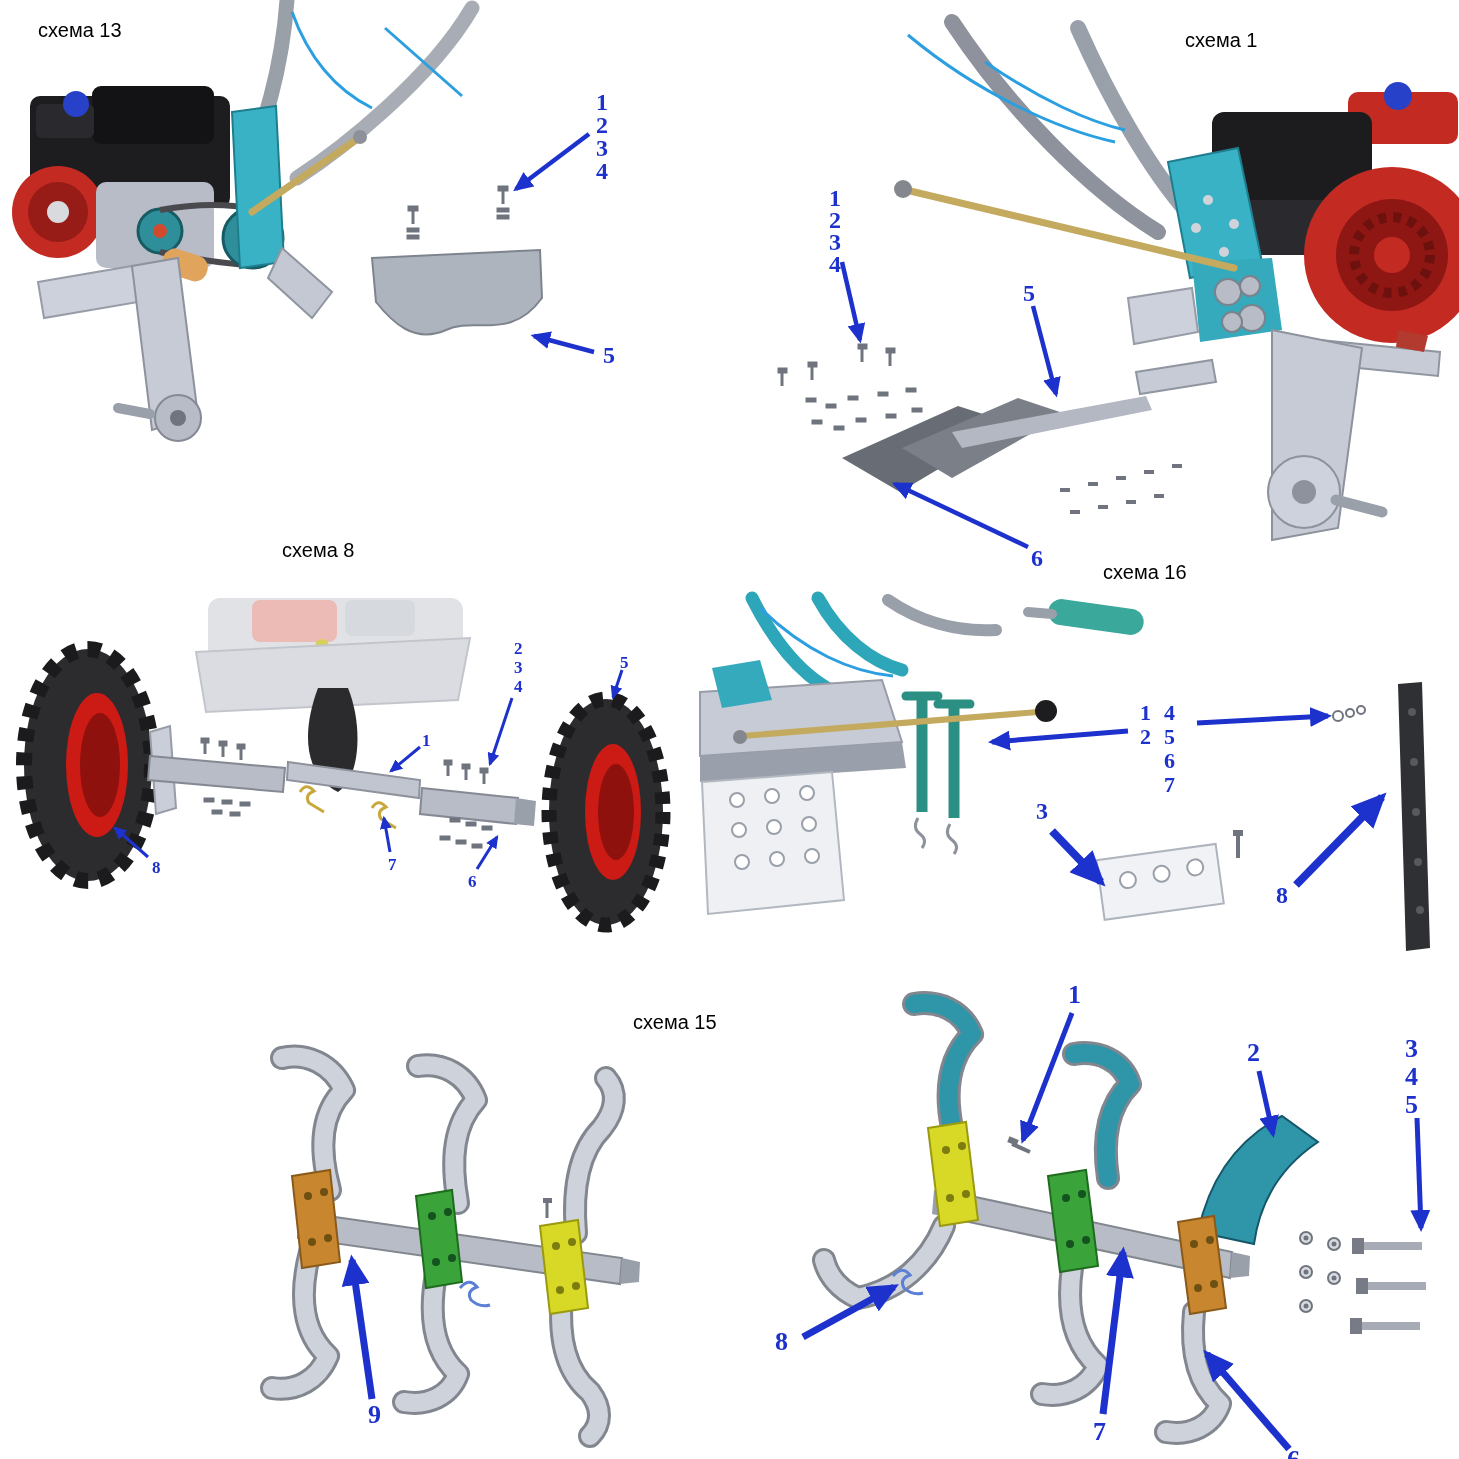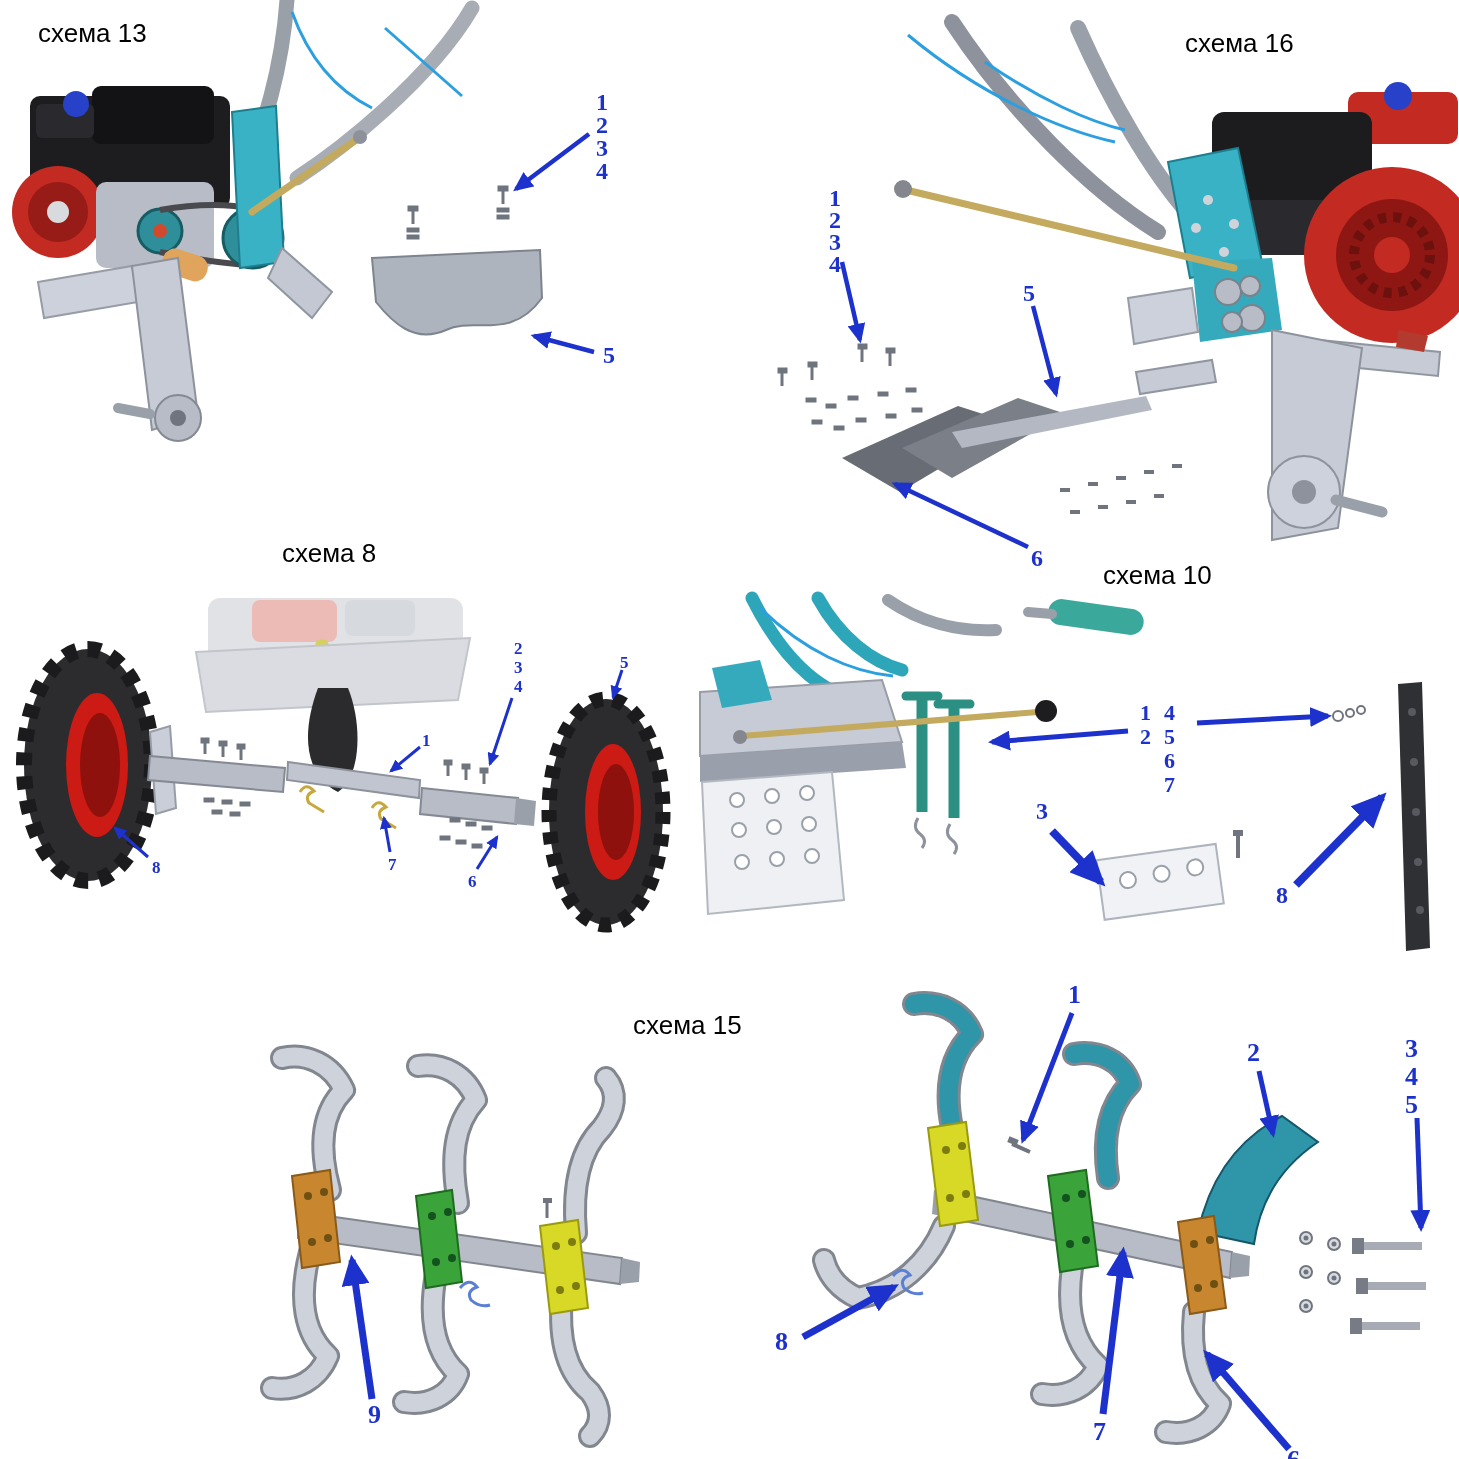--- a/index.html
+++ b/index.html
@@ -1,20 +1,20 @@
 <!DOCTYPE html>
 <html><head>
 <meta charset="utf-8">
 <style>
   html,body{margin:0;padding:0;background:#ffffff;}
   .stage{position:relative;width:1459px;height:1459px;background:#fff;overflow:hidden;
          font-family:"Liberation Sans",sans-serif;}
   .art{position:absolute;left:0;top:0;width:1459px;height:1459px;}
   .label{position:absolute;white-space:pre;line-height:1;}
-  .title{font-size:26px;color:#000;font-family:"Liberation Sans",sans-serif;}
+  .title{font-size:20px;color:#000;font-family:"Liberation Sans",sans-serif;}
   .num{font-family:"Liberation Serif",serif;font-weight:bold;color:#1d31cc;font-size:24px;}
   .num-sm{font-size:17px;}
   .num-md{font-size:22px;}
   .num-lg{font-size:26px;}
   
   .bo{fill:none;stroke:#81868f;stroke-width:24;stroke-linecap:round;stroke-linejoin:round;}
   .bi{fill:none;stroke:#cdd2db;stroke-width:18;stroke-linecap:round;stroke-linejoin:round;}
   .bit{fill:none;stroke:#2f95a8;stroke-width:18;stroke-linecap:round;stroke-linejoin:round;}
   .arrow{stroke:#1d31cc;fill:none;}
 </style>
@@ -383,23 +383,23 @@
     <line x1="1259" y1="1071" x2="1273" y2="1134" stroke-width="5"></line>
     <line x1="1417" y1="1118" x2="1421" y2="1228" stroke-width="5"></line>
     <line x1="803" y1="1337" x2="894" y2="1287" stroke-width="7"></line>
     <line x1="1103" y1="1414" x2="1123" y2="1252" stroke-width="7"></line>
     <line x1="1289" y1="1449" x2="1207" y2="1354" stroke-width="7"></line>
     <line x1="372" y1="1399" x2="352" y2="1260" stroke-width="7"></line>
   </g>
 </svg>
 
 <div class="label title" style="left:38px;top:20px">схема 13</div>
-<div class="label title" style="left:1185px;top:30px">схема 16</div>
+<div class="label title" style="left:1185px;top:30px">схема 1</div>
 <div class="label title" style="left:282px;top:540px">схема 8</div>
-<div class="label title" style="left:1103px;top:562px">схема 10</div>
+<div class="label title" style="left:1103px;top:562px">схема 16</div>
 <div class="label title" style="left:633px;top:1012px">схема 15</div>
 
 <div class="label num" style="left:596px;top:90px">1</div>
 <div class="label num" style="left:596px;top:113px">2</div>
 <div class="label num" style="left:596px;top:136px">3</div>
 <div class="label num" style="left:596px;top:159px">4</div>
 <div class="label num" style="left:603px;top:343px">5</div>
 
 <div class="label num" style="left:829px;top:186px">1</div>
 <div class="label num" style="left:829px;top:208px">2</div>

